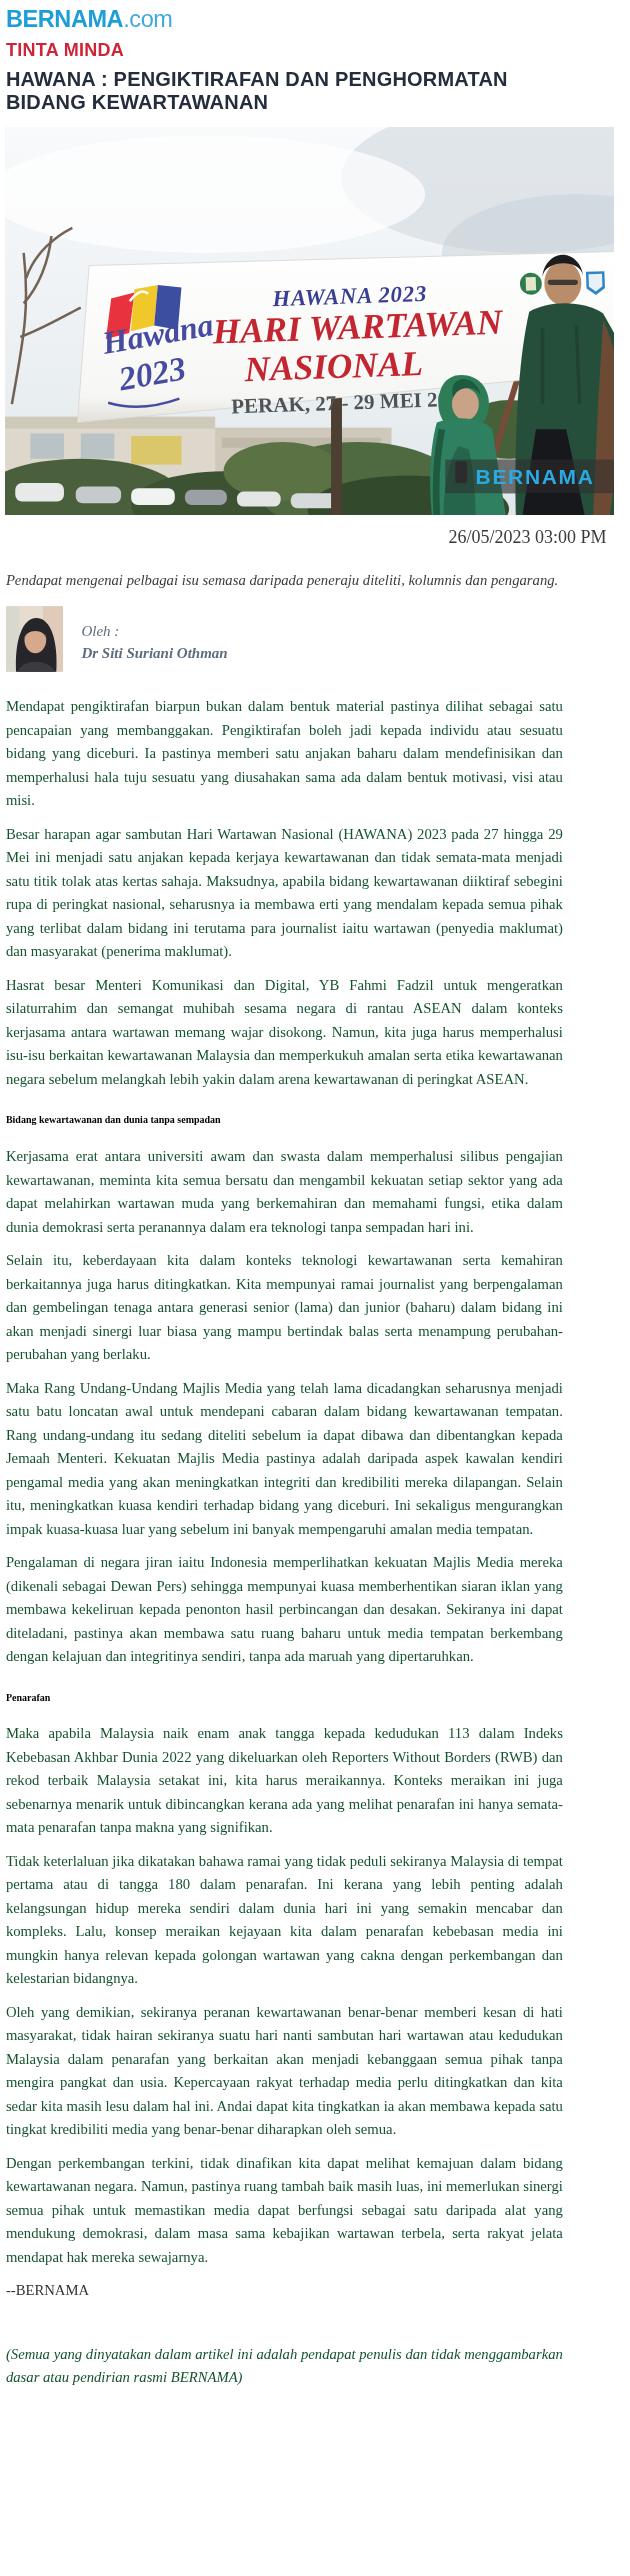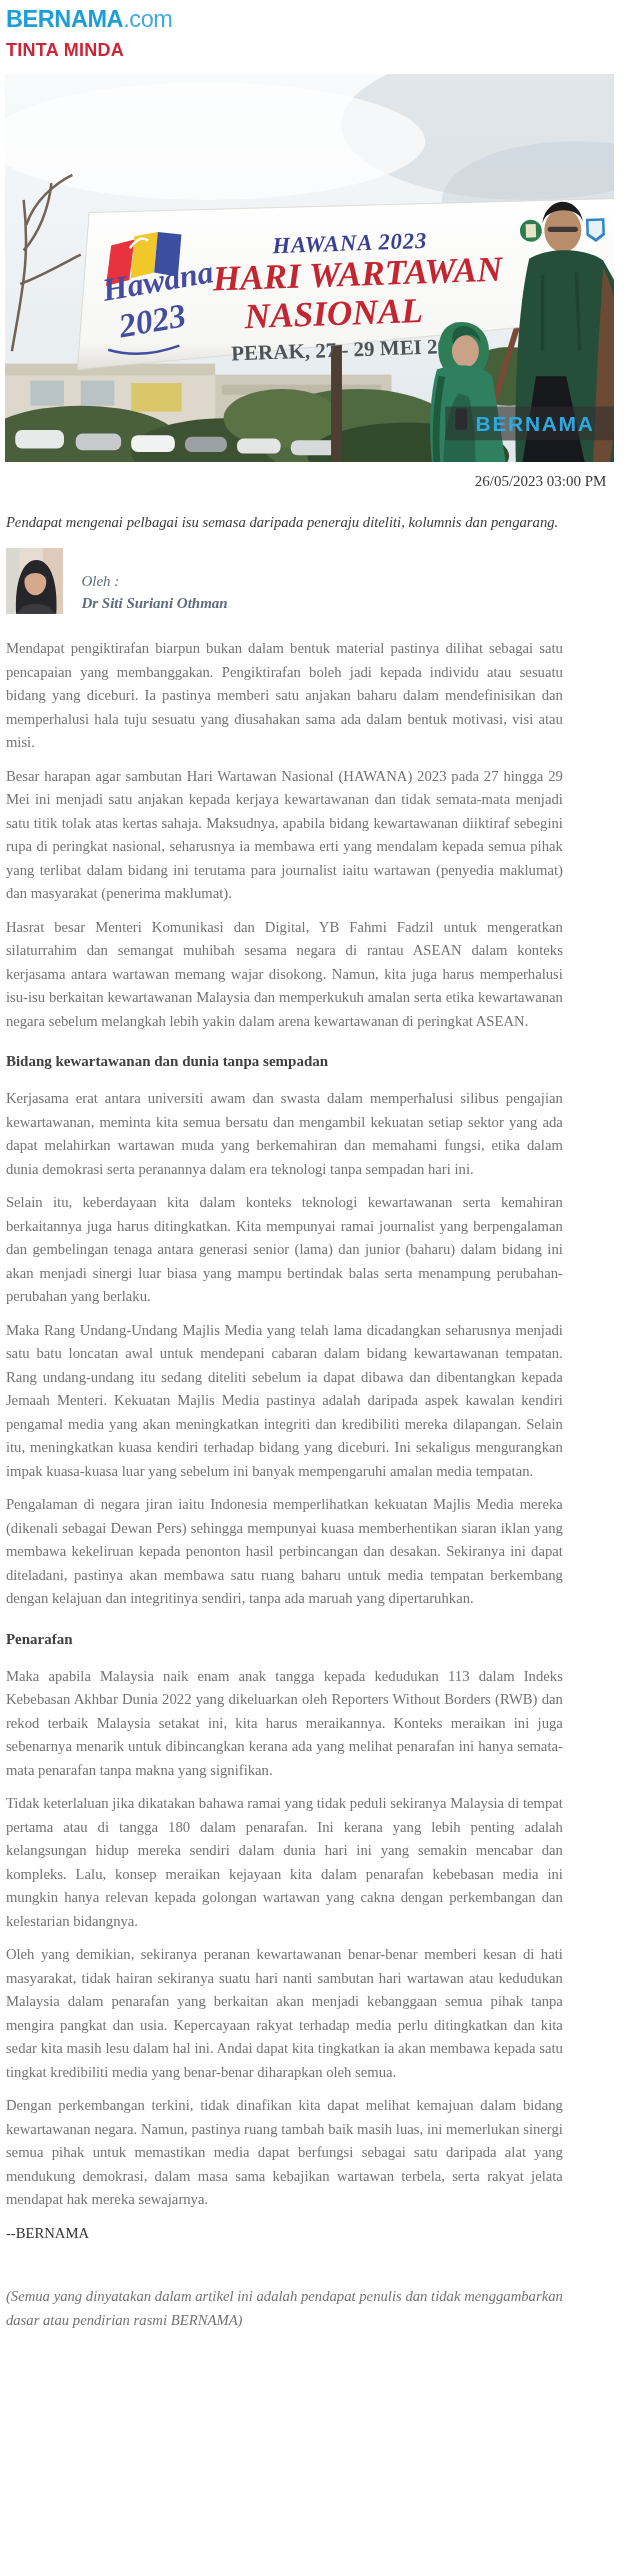--- a/index.html
+++ b/index.html
@@ -12,43 +12,44 @@
   .logo .brand{color:#1d9ed9;}
   .logo .suffix{color:#3fa9dc;font-weight:normal;}
   .category{font-family:"Liberation Sans",sans-serif;font-size:18px;font-weight:bold;color:#cd2438;letter-spacing:0.3px;margin:8.4px 0 0 5.9px;}
   .headline{font-family:"Liberation Sans",sans-serif;font-size:20px;line-height:23.5px;font-weight:bold;color:#232d3b;margin:6.7px 0 0 5.9px;width:546px;letter-spacing:0.2px;}
 
   
   .hero{margin:12.6px 0 0 5px;width:621px;height:388px;position:relative;overflow:hidden;background:#eef1f3;}
   .hero svg{display:block;}
 
   
-  .dateline{margin:11.8px 7.6px 0 5.9px;text-align:right;font-size:15px;color:#3a3a3a;}
+  .dateline{margin:11.8px 7.6px 0 5.9px;text-align:right;font-size:18px;color:#3a3a3a;}
   .standfirst{margin:17.6px 0 0 5.9px;width:557px;font-style:italic;font-size:14.7px;line-height:28.6px;color:#3c3c3c;text-align:justify;}
-  .byline{margin:11.8px 0 0 5.9px;display:flex;align-items:flex-end;}
+  .byline{margin:11.8px 0 0 5.9px;display:flex;align-items:center;}
   .avatar{width:57px;height:66px;flex:0 0 57px;overflow:hidden;background:#e8e0d6;}
   .byline-text{margin:5px 0 0 18.5px;font-style:italic;color:#5d6d7e;font-size:15px;line-height:22px;}
   .byline-text .author{font-weight:bold;}
 
   
   .article{margin:23px 0 0 5.9px;width:557px;}
-  .article p{margin:0 0 10px 0;font-size:14.7px;line-height:23.5px;text-align:justify;color:#737373;}
-  .article h3{margin:17px 0 13.4px 0;font-size:15px;line-height:23.5px;color:#404040;font-family:"Liberation Serif",serif;}
+  .article p{margin:0 0 10px 0;font-size:14.7px;line-height:23.5px;text-align:justify;color:#14532d;}
+  .article h3{margin:17px 0 13.4px 0;font-size:10px;line-height:23.5px;color:#000000;font-family:"Liberation Serif",serif;}
   .article p.bold{font-weight:normal;color:#333;}
   .article p.italic{font-style:italic;margin-top:40px;}
 </style>
 </head>
 <body>
 
 <div class="page">
 
   <div class="masthead">
     <div class="logo"><span class="brand">BERNAMA</span><span class="suffix">.com</span></div>
   </div>
   <div class="category">TINTA MINDA</div>
+  <h1 class="headline">HAWANA : PENGIKTIRAFAN DAN PENGHORMATAN BIDANG KEWARTAWANAN</h1>
 
   <div class="hero">
     <svg width="621" height="388" viewBox="0 0 739 462">
       <defs>
         <linearGradient id="sky" x1="0" y1="0" x2="0" y2="1">
           <stop offset="0" stop-color="#f8fafb"></stop>
             <stop offset="0.7" stop-color="#e9eef1"></stop>
             <stop offset="1" stop-color="#dfe6ea"></stop>
         </linearGradient>
         <linearGradient id="bannerShade" x1="0" y1="0" x2="0" y2="1">

